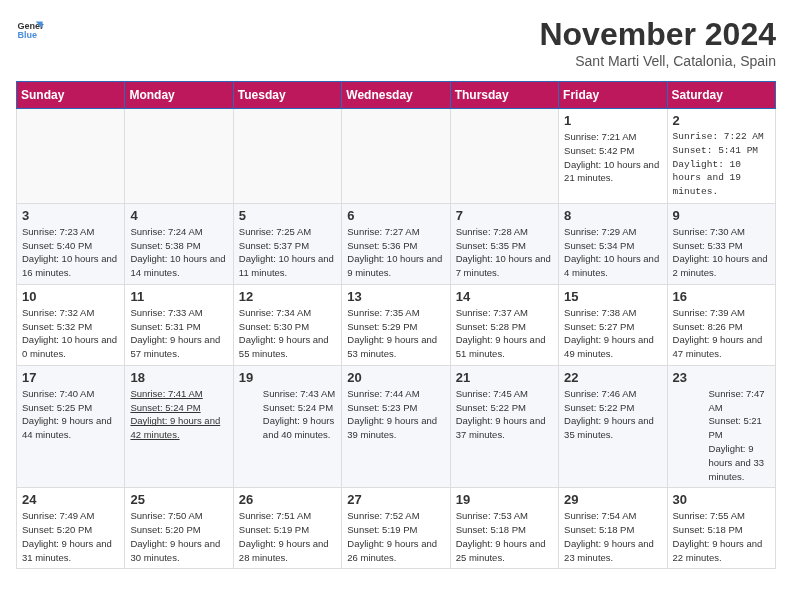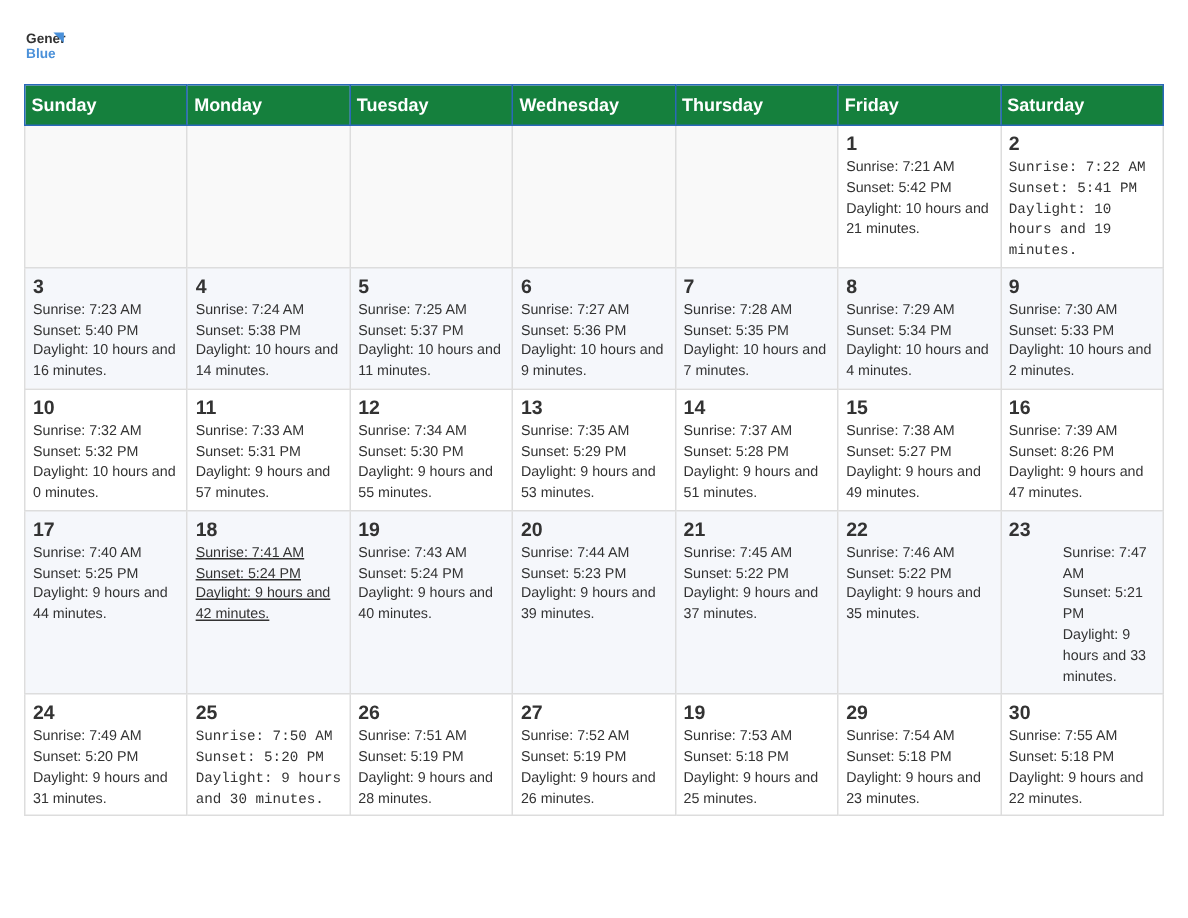--- a/index.html
+++ b/index.html
@@ -36,21 +36,21 @@
     .location {
       font-size: 14px;
       color: #555;
     }
     table {
       width: 100%;
       border-collapse: collapse;
       table-layout: fixed;
     }
     th {
-      background-color: #15803d;
+      background-color: #be185d;
       color: #fff;
       font-size: 12px;
       font-weight: bold;
       padding: 6px 4px;
       text-align: left;
       border: 1px solid #2a68b9;
     }
     td {
       vertical-align: top;
       border: 1px solid #ddd;
@@ -82,20 +82,24 @@
 <body>
 
 <div class="header">
   <div class="logo">
     <svg class="logo-icon" viewBox="0 0 40 40">
       <rect x="0" y="0" width="40" height="40" rx="4" fill="#fff"></rect>
       <text x="2" y="18" font-size="13" font-weight="bold" fill="#333" font-family="Arial">General</text>
       <text x="2" y="32" font-size="13" font-weight="bold" fill="#4a90d9" font-family="Arial">Blue</text>
       <polygon points="28,8 38,8 38,18" fill="#4a90d9"></polygon>
     </svg>
+  </div>
+  <div class="title-block">
+    <div class="month-year">November 2024</div>
+    <div class="location">Sant Marti Vell, Catalonia, Spain</div>
   </div>
 </div>
 
 <table>
   <thead>
     <tr>
       <th>Sunday</th>
       <th>Monday</th>
       <th>Tuesday</th>
       <th>Wednesday</th>
@@ -220,21 +224,21 @@
 Daylight: 9 hours and 44 minutes.</div>
         </td>
         <td>
           <div class="day-num">18</div>
           <div class="day-info" style="white-space: pre-line; text-decoration: underline;">Sunrise: 7:41 AM
 Sunset: 5:24 PM
 Daylight: 9 hours and 42 minutes.</div>
         </td>
         <td>
           <div class="day-num">19</div>
-          <div class="day-info" style="white-space: pre-line;">Sunrise: 7:43 AM
+          <div class="day-info" style="white-space: pre-line; margin-left: 24px;">Sunrise: 7:43 AM
 Sunset: 5:24 PM
 Daylight: 9 hours and 40 minutes.</div>
         </td>
         <td>
           <div class="day-num">20</div>
           <div class="day-info" style="white-space: pre-line;">Sunrise: 7:44 AM
 Sunset: 5:23 PM
 Daylight: 9 hours and 39 minutes.</div>
         </td>
         <td>
@@ -258,21 +262,21 @@
       </tr>
       <tr>
         <td>
           <div class="day-num">24</div>
           <div class="day-info" style="white-space: pre-line;">Sunrise: 7:49 AM
 Sunset: 5:20 PM
 Daylight: 9 hours and 31 minutes.</div>
         </td>
         <td>
           <div class="day-num">25</div>
-          <div class="day-info" style="white-space: pre-line; font-family: Liberation Mono, monospace;">Sunrise: 7:50 AM
+          <div class="day-info" style="white-space: pre-line;">Sunrise: 7:50 AM
 Sunset: 5:20 PM
 Daylight: 9 hours and 30 minutes.</div>
         </td>
         <td>
           <div class="day-num">26</div>
           <div class="day-info" style="white-space: pre-line;">Sunrise: 7:51 AM
 Sunset: 5:19 PM
 Daylight: 9 hours and 28 minutes.</div>
         </td>
         <td>

